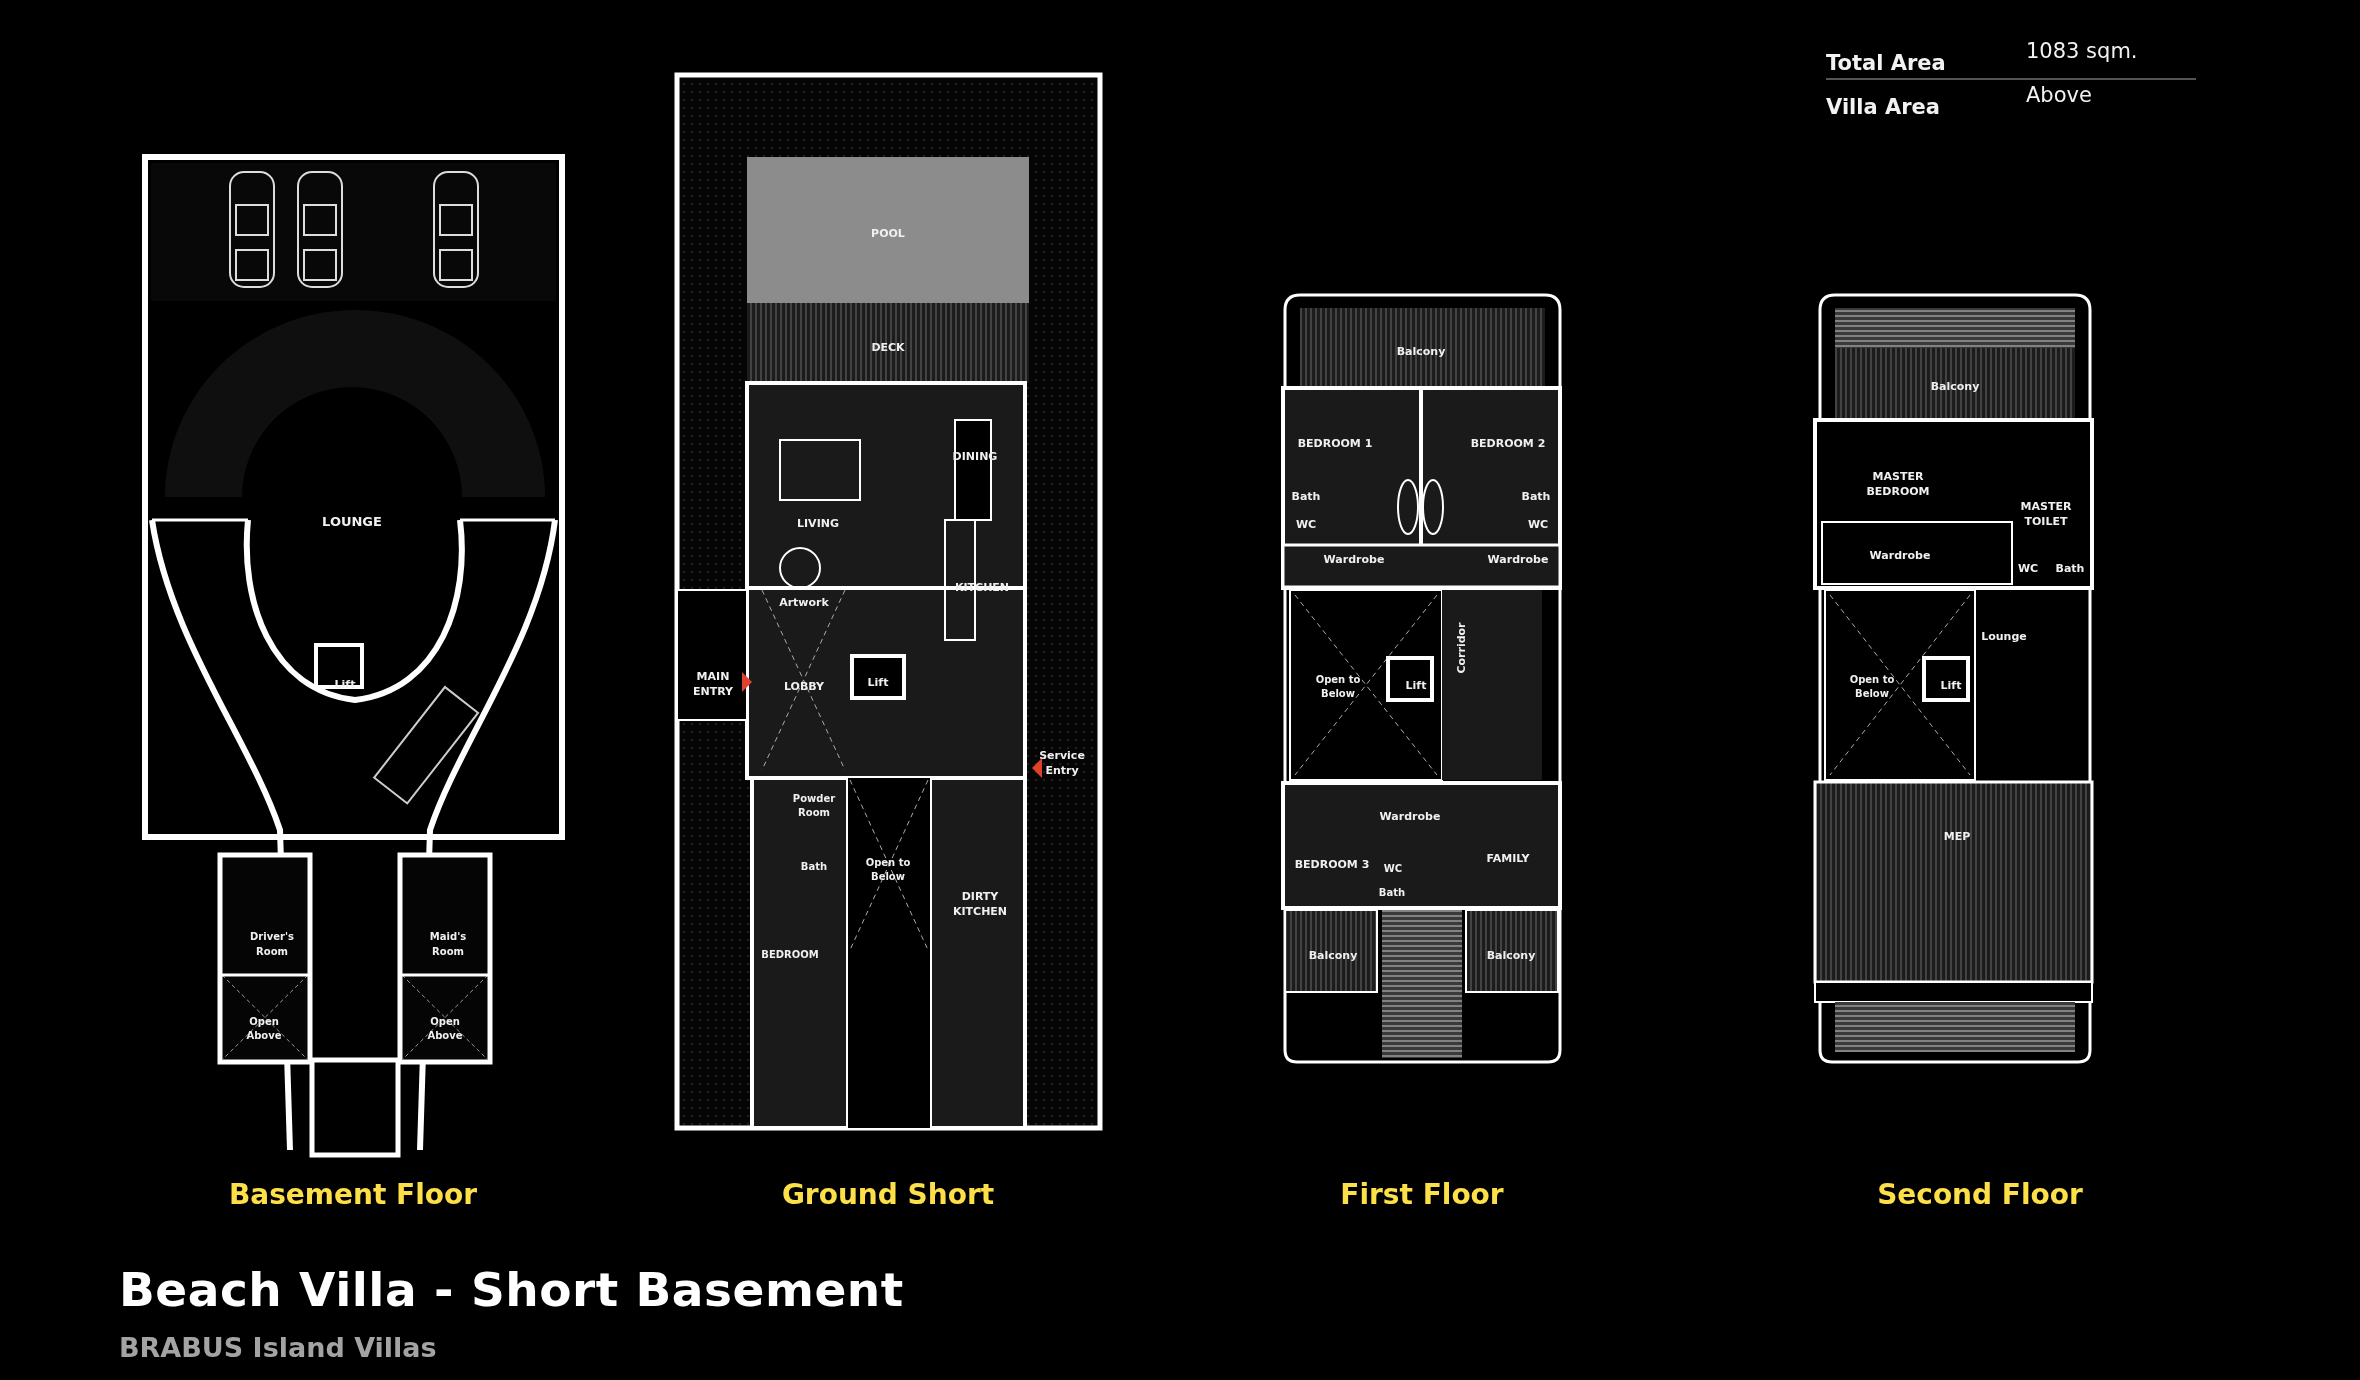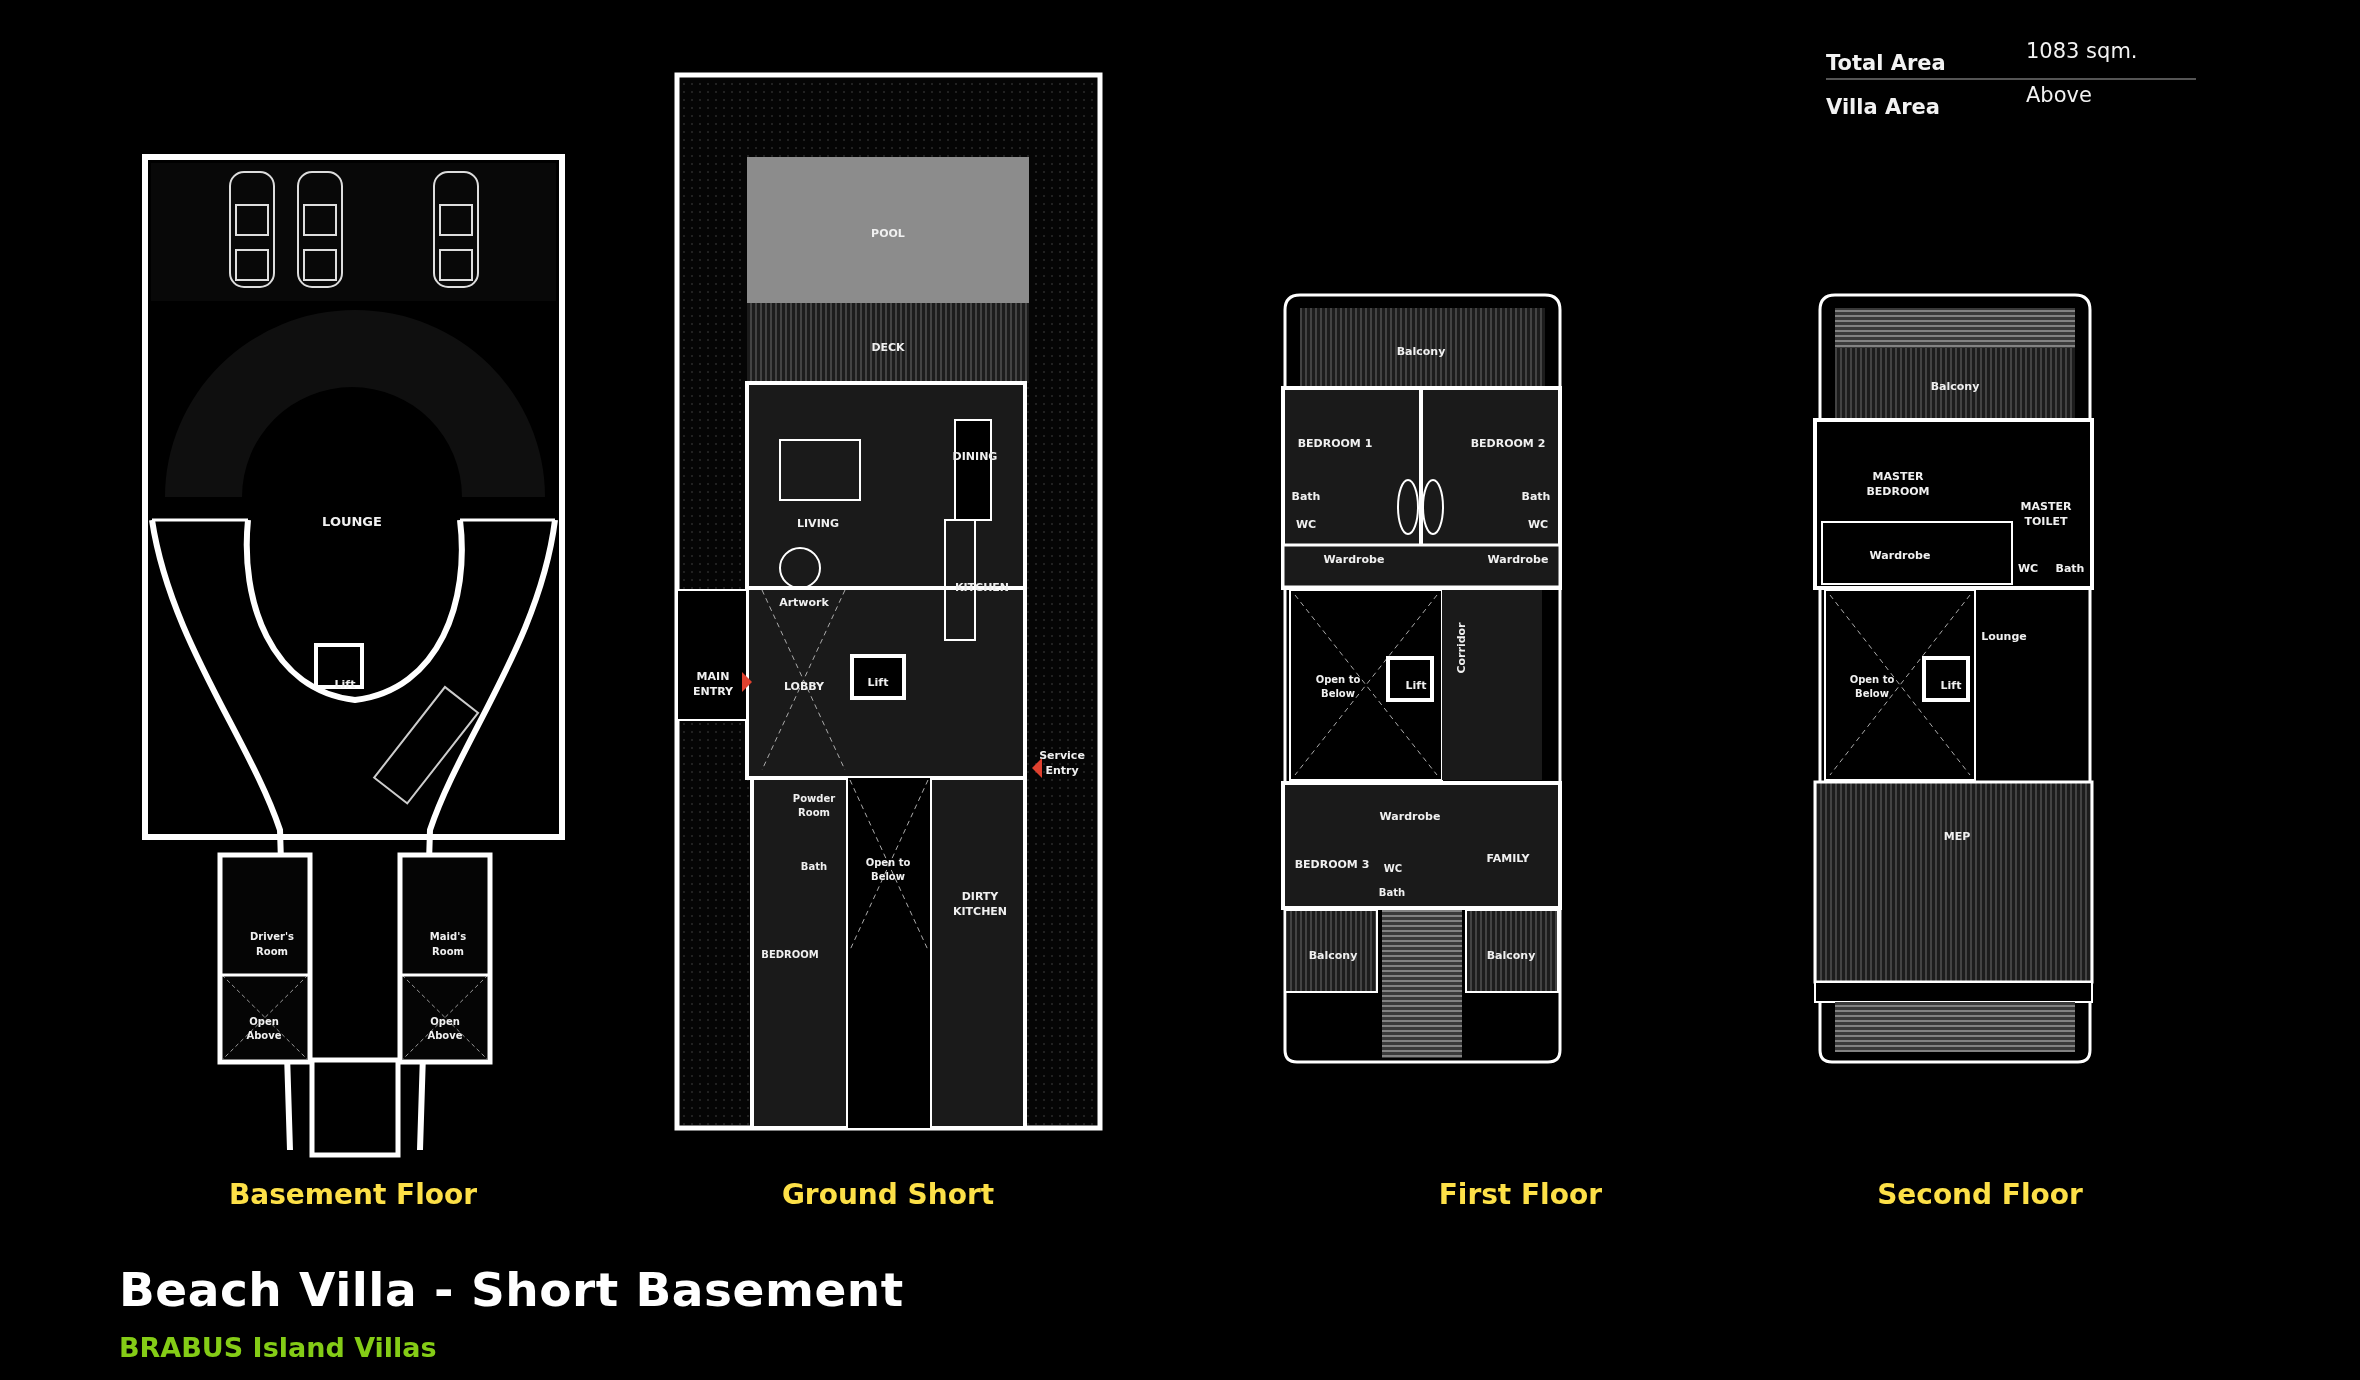--- a/index.html
+++ b/index.html
@@ -4,21 +4,21 @@
 <style>
   html,body{margin:0;padding:0;background:#000;}
   body{width:2360px;height:1380px;position:relative;overflow:hidden;font-family:"DejaVu Sans",sans-serif;color:#fff;}
   .spec{position:absolute;left:1826px;top:36px;width:370px;}
   .spec-row{display:flex;font-size:21px;line-height:30px;color:#f2f2f2;}
   .spec-row .k{width:200px;font-weight:bold;margin-top:12px;}
   .spec-row .v{flex:1;}
   .spec-div{height:2px;background:#555;margin:0;}
   .floor-label{position:absolute;top:1178px;font-size:28px;font-weight:bold;color:#fde047;text-align:center;width:360px;}
   .title{position:absolute;left:119px;top:1262px;font-size:47px;font-weight:bold;color:#fff;letter-spacing:0.5px;}
-  .subtitle{position:absolute;left:119px;top:1332px;font-size:27px;font-weight:bold;color:#84cc16;}
+  .subtitle{position:absolute;left:119px;top:1332px;font-size:27px;font-weight:bold;color:#a3a3a3;}
   svg{position:absolute;left:0;top:0;}
   svg text{font-family:"DejaVu Sans",sans-serif;font-weight:bold;fill:#f0f0f0;}
 </style>
 </head>
 <body>
 
 <div class="spec">
   <div class="spec-row">
     <span class="k">Total Area</span>
     <span class="v">1083 sqm.</span>
@@ -205,17 +205,17 @@
     <text x="2004" y="640" font-size="11" text-anchor="middle">Lounge</text>
     <text x="1872" y="683" font-size="10" text-anchor="middle">Open to</text>
     <text x="1872" y="697" font-size="10" text-anchor="middle">Below</text>
     <text x="1951" y="689" font-size="11" text-anchor="middle">Lift</text>
     <text x="1957" y="840" font-size="11" text-anchor="middle">MEP</text>
   </g>
 </svg>
 
 <div class="floor-label" style="left:173px;">Basement Floor</div>
 <div class="floor-label" style="left:708px;">Ground Short</div>
-<div class="floor-label" style="left:1242px;text-align:right;">First Floor</div>
+<div class="floor-label" style="left:1242px;">First Floor</div>
 <div class="floor-label" style="left:1800px;">Second Floor</div>
 
 <div class="title">Beach Villa - Short Basement</div>
 <div class="subtitle">BRABUS Island Villas</div>
 
 </body></html>

